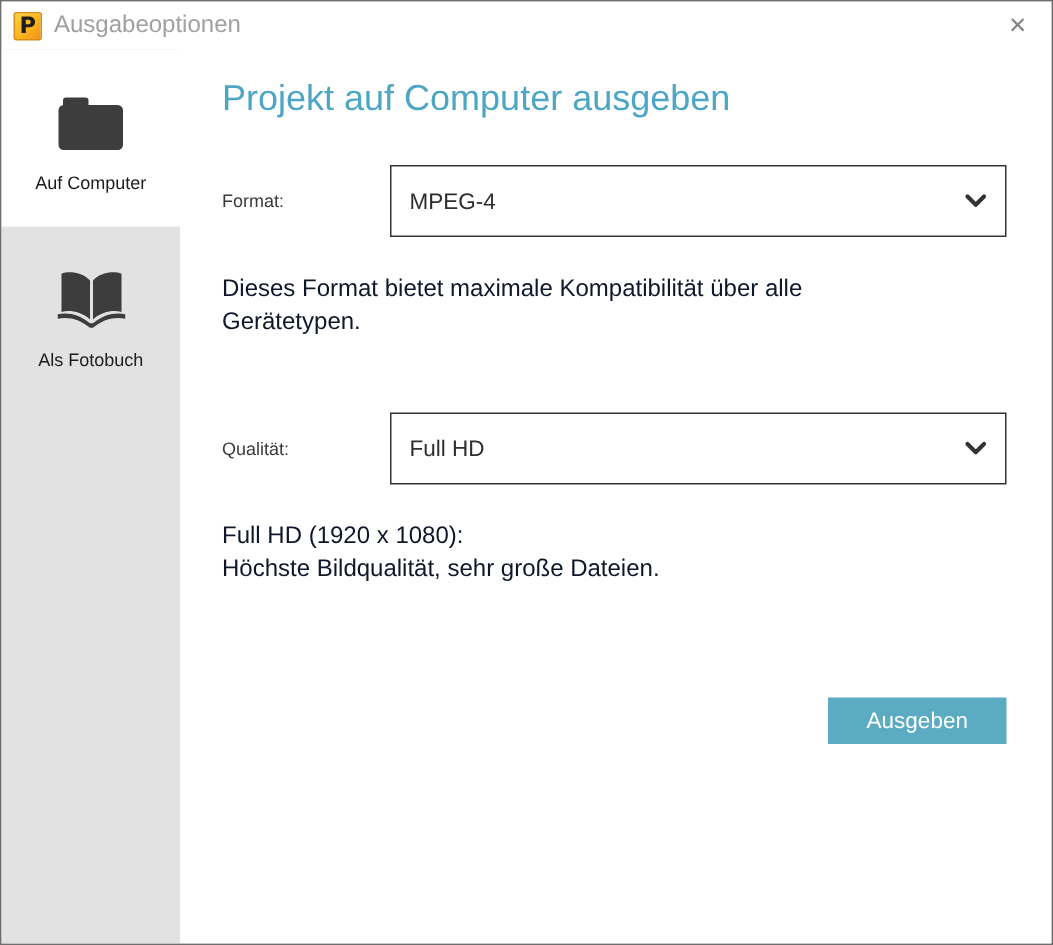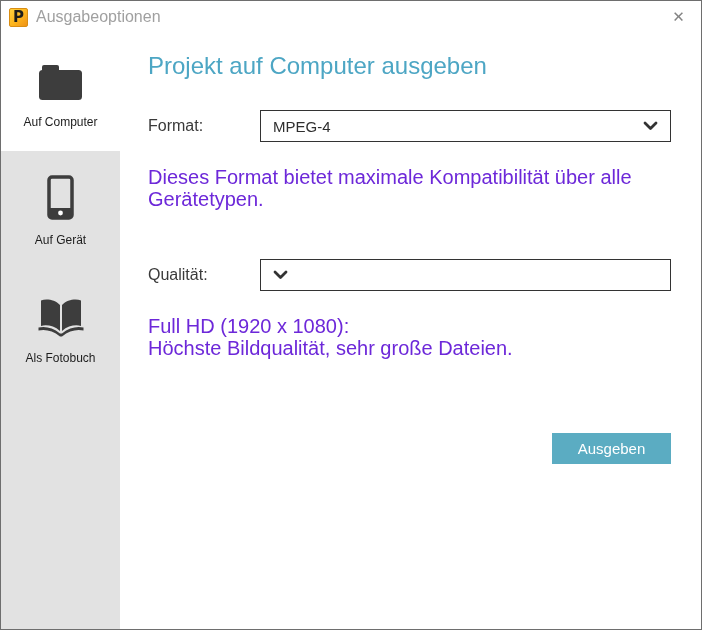--- a/index.html
+++ b/index.html
@@ -75,35 +75,35 @@
     font-size: 24px;
     font-weight: 400;
     color: #4da6c4;
   }
   .field-row {
     display: flex; align-items: center;
     margin-top: 30px;
   }
   .field-label {
     width: 112px; flex: 0 0 112px;
-    font-size: 16px; color: #3a3a3a;
+    font-size: 12px; color: #3a3a3a;
   }
   .dropdown {
-    flex: 1; height: 32px;
+    flex: 1; height: 48px;
     border: 1px solid #333333;
     background: #fff;
     display: flex; align-items: center;
     padding: 0 12px;
     cursor: default;
   }
   .dropdown-value { flex: 1; font-size: 15px; color: #2e2e2e; }
   .chevron { flex: 0 0 auto; display: flex; align-items: center; }
   .desc {
     margin-top: 24px;
-    font-size: 20px; line-height: 22px; color: #6d28d9;
+    font-size: 16px; line-height: 22px; color: #0f172a;
   }
   .desc .line { display: block; }
   .desc.quality-desc { margin-top: 24px; }
   .spacer-between { height: 49px; }
   .button-row {
     margin-top: 74px;
     display: flex; justify-content: flex-end;
   }
   .primary-btn {
     min-width: 119px; height: 31px;
@@ -135,30 +135,20 @@
       <div class="side-item selected">
         <span class="icon-box">
           <svg width="45" height="38" viewBox="0 0 45 38">
             <rect x="4" y="1" width="17" height="9" rx="2" fill="#3d3d3d"></rect>
             <rect x="1" y="6" width="43" height="30" rx="3.5" fill="#3d3d3d"></rect>
           </svg>
         </span>
         <span class="side-label">Auf Computer</span>
       </div>
 
-      <div class="side-item">
-        <span class="icon-box">
-          <svg width="27" height="45" viewBox="0 0 27 45">
-            <rect x="2" y="2" width="23" height="41" rx="3" fill="none" stroke="#3d3d3d" stroke-width="3.5"></rect>
-            <path d="M2 33 h23 v7 a3 3 0 0 1 -3 3 h-17 a3 3 0 0 1 -3 -3 z" fill="#3d3d3d"></path>
-            <circle cx="13.5" cy="38" r="2.4" fill="#ffffff"></circle>
-          </svg>
-        </span>
-        <span class="side-label">Auf Gerät</span>
-      </div>
 
       <div class="side-item">
         <span class="icon-box">
           <svg width="48" height="42" viewBox="0 0 48 42">
             <path d="M23 9 C18 3.5, 9 2.5, 4 4.5 L4 30 C9 28.5, 17 29.5, 23 35 Z" fill="#3d3d3d"></path>
             <path d="M25 9 C30 3.5, 39 2.5, 44 4.5 L44 30 C39 28.5, 31 29.5, 25 35 Z" fill="#3d3d3d"></path>
             <path d="M1.5 31.5 C8 30, 16 31.5, 23 37.5 L25 37.5 C32 31.5, 40 30, 46.5 31.5 L46.5 34.5 C40 33, 32 34.5, 25 40.5 L23 40.5 C16 34.5, 8 33, 1.5 34.5 Z" fill="#3d3d3d"></path>
           </svg>
         </span>
         <span class="side-label">Als Fotobuch</span>
@@ -185,20 +175,21 @@
       <div class="desc">
         <span class="line">Dieses Format bietet maximale Kompatibilität über alle</span>
         <span class="line">Gerätetypen.</span>
       </div>
 
       <div class="spacer-between"></div>
 
       <div class="field-row" style="margin-top:0">
         <span class="field-label">Qualität:</span>
         <div class="dropdown">
+          <span class="dropdown-value">Full HD</span>
           <span class="chevron">
             <svg width="15" height="10" viewBox="0 0 15 10">
               <path d="M2 2 L7.5 7.5 L13 2" fill="none" stroke="#333333" stroke-width="2.8" stroke-linecap="round" stroke-linejoin="round"></path>
             </svg>
           </span>
         </div>
       </div>
 
       <div class="desc quality-desc">
         <span class="line">Full HD (1920 x 1080):</span>

